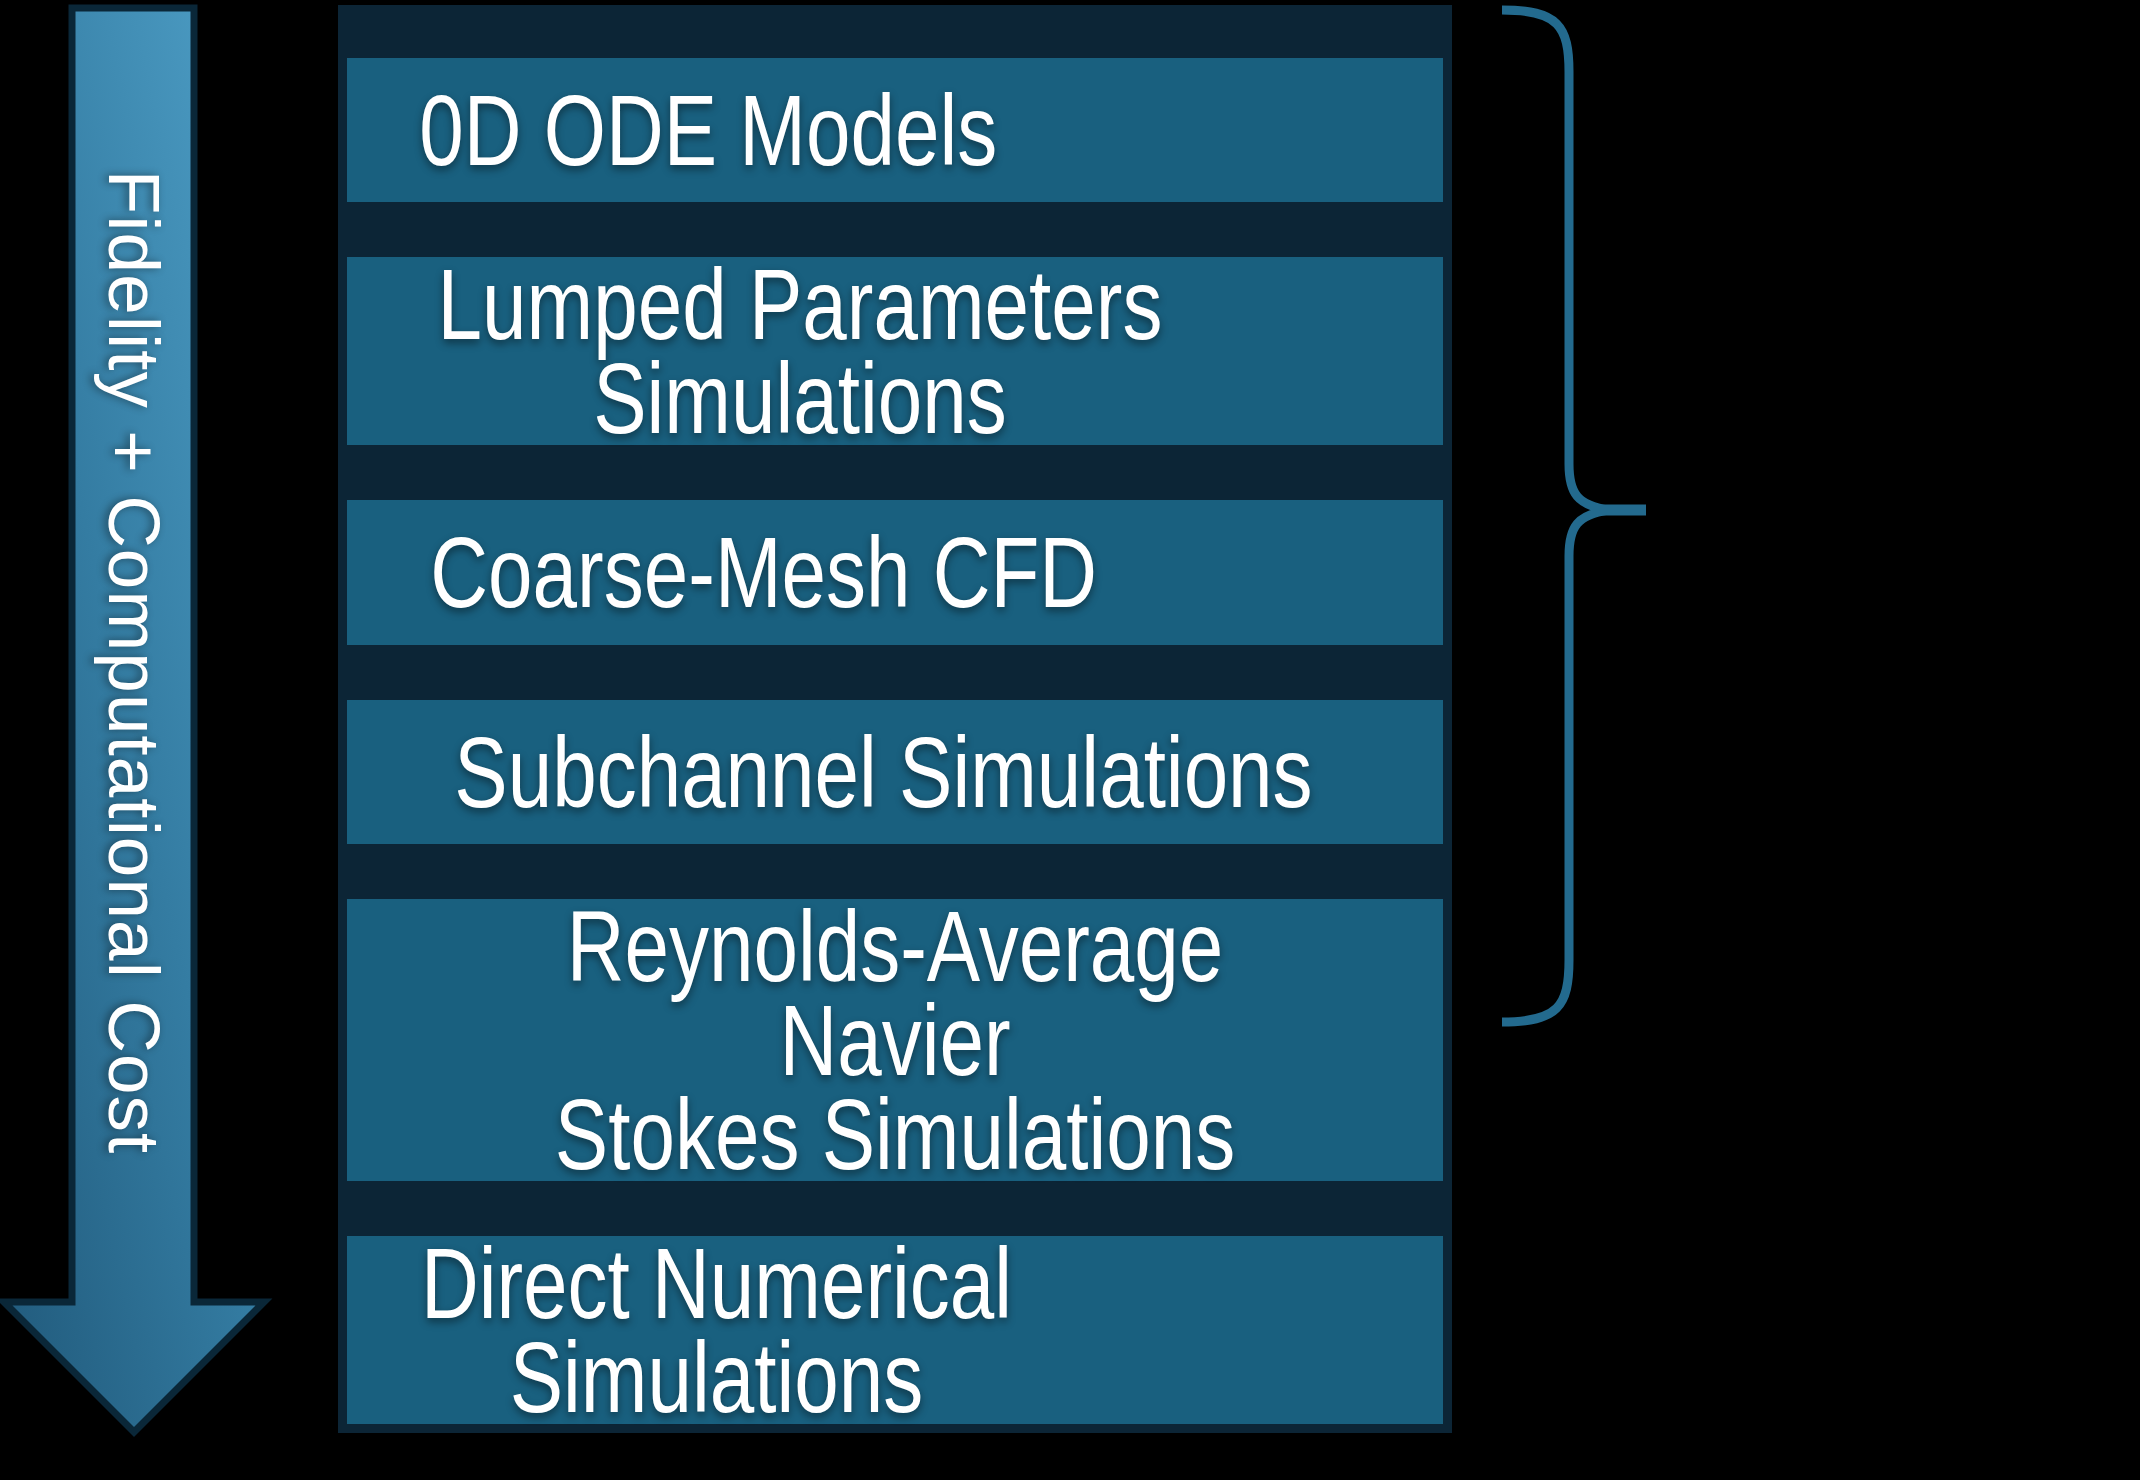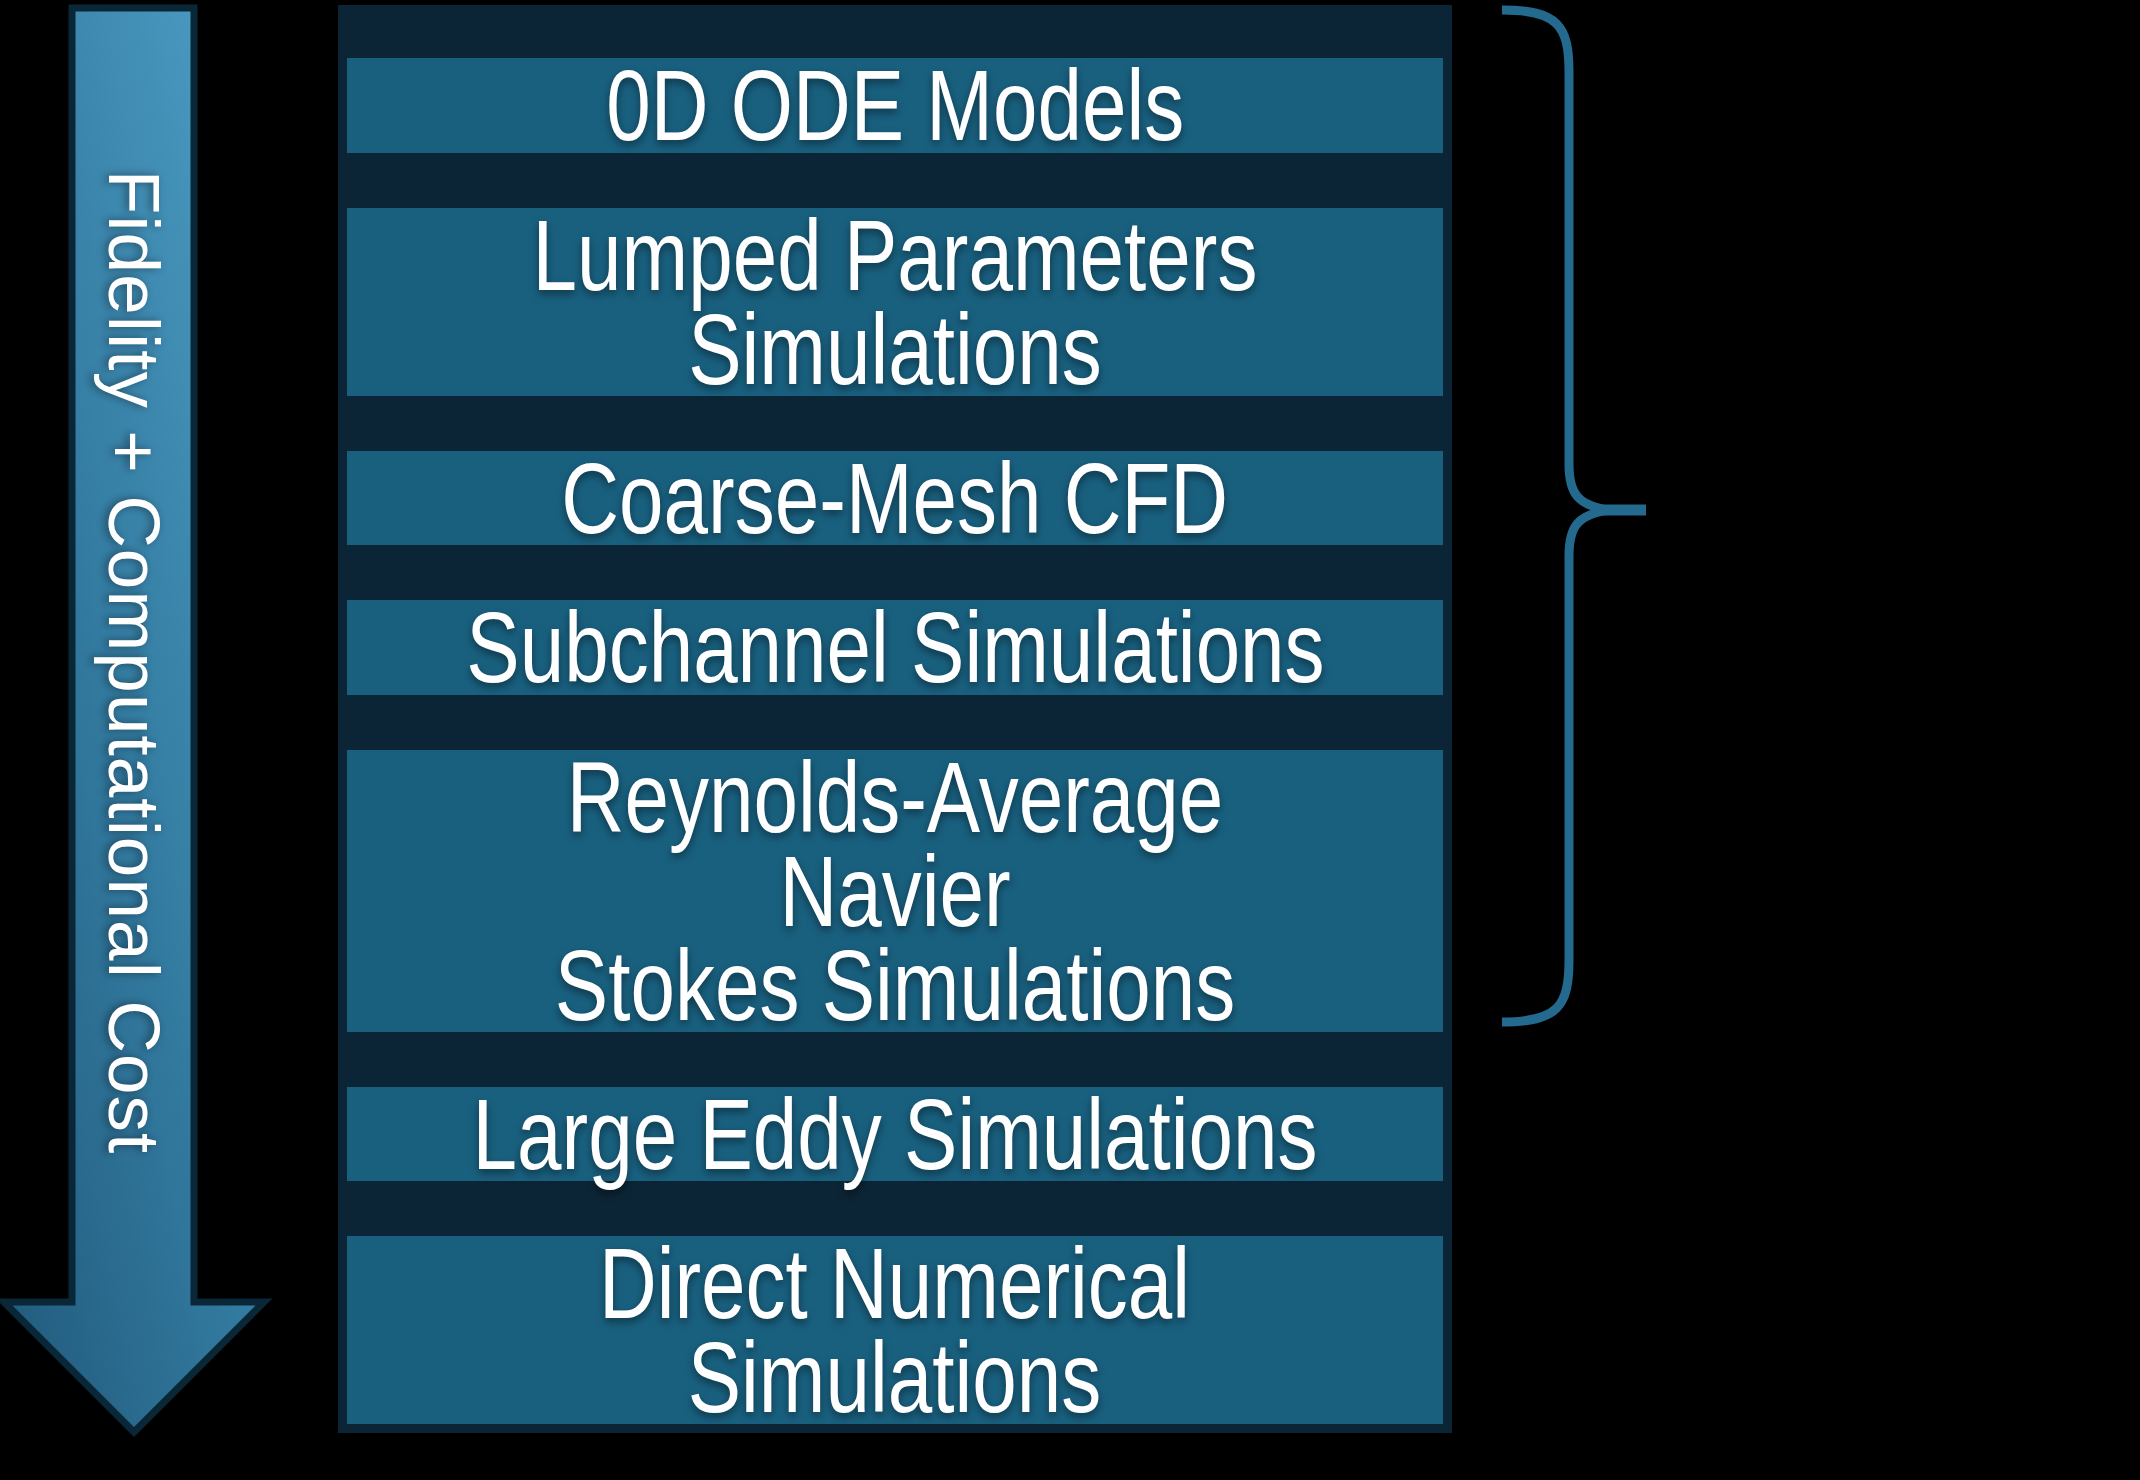--- a/index.html
+++ b/index.html
@@ -39,21 +39,21 @@
     position:absolute;left:338px;top:5px;
     width:1114px;height:1428px;
     box-sizing:border-box;
     background:var(--box-border,#0C2536);
     padding:9px;
     display:flex;flex-direction:column;gap:11px;
   }
   .row{
     flex:1 1 0;
     background:var(--box-fill,#19607F);
-    display:flex;align-items:center;justify-content:center;
+    display:flex;align-items:center;justify-content:flex-start;
     overflow:visible;
     margin-top:44px;
   }
   .row-label{
     display:inline-block;
     font-size:100px;
     line-height:0.94;
     transform:scaleX(0.8);
     transform-origin:50% 50%;
     white-space:pre-line;
@@ -106,23 +106,20 @@
       <span class="row-label">Coarse-Mesh CFD</span>
     </div>
     <div class="row">
       <span class="row-label">Subchannel Simulations</span>
     </div>
     <div class="row">
       <span class="row-label">Reynolds-Average Navier
 Stokes Simulations</span>
     </div>
     <div class="row">
-      <span class="row-label">Large Eddy Simulations</span>
-    </div>
-    <div class="row">
       <span class="row-label">Direct Numerical
 Simulations</span>
     </div>
   </div>
 
   <svg class="brace-svg" width="2140" height="1480" viewBox="0 0 2140 1480" aria-hidden="true">
     <path class="brace-path" d="M 1502 10
              C 1558 10 1569 26 1569 72
              L 1569 464
              C 1569 494 1578 505 1608 510

